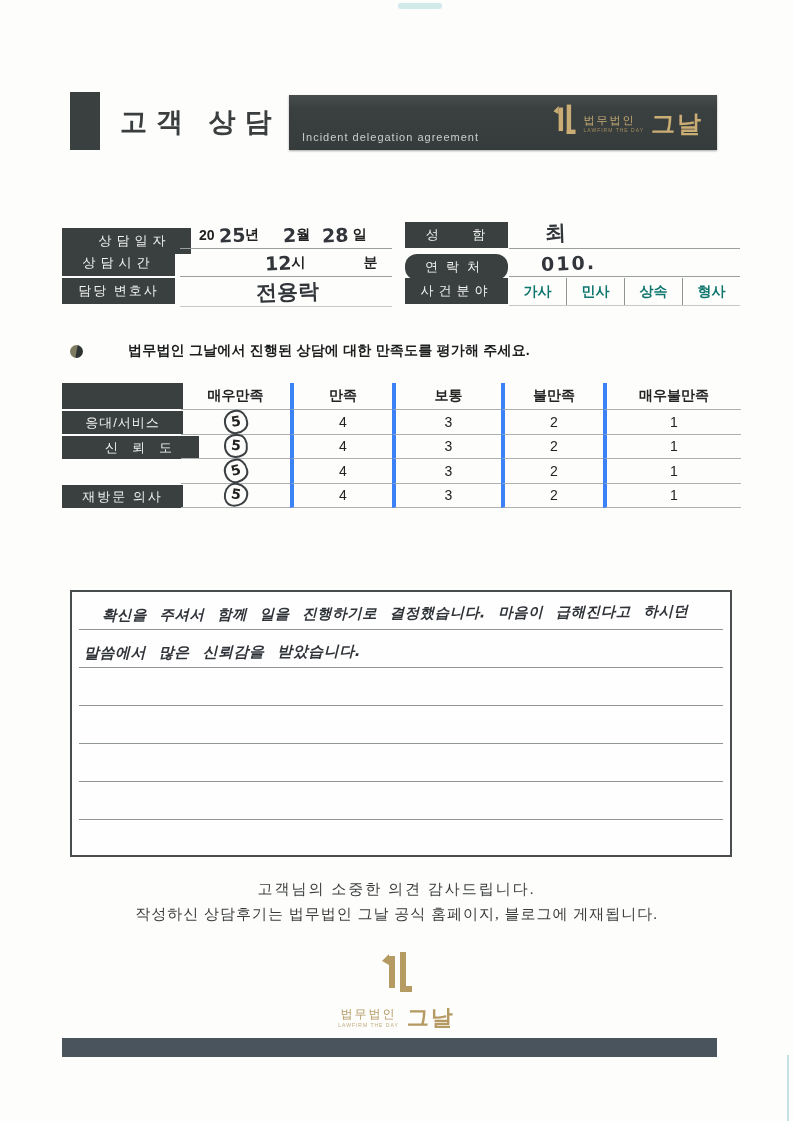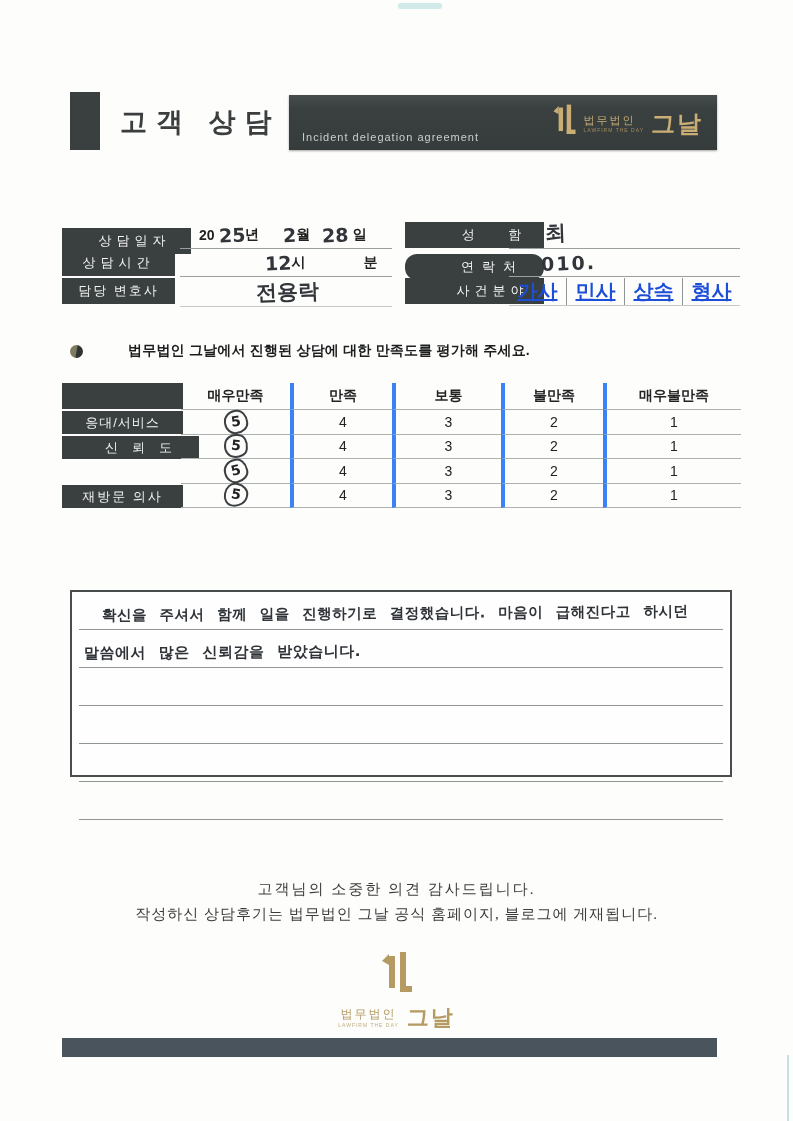--- a/index.html
+++ b/index.html
@@ -27,32 +27,32 @@
   .logo-small { font-size:11px; letter-spacing:2px; color:#c9ad74; }
   .logo-en { font-size:5px; letter-spacing:1px; color:#a28c5e; margin-top:2px; }
   .logo-large { font-size:24px; font-weight:bold; color:#c9ad74; letter-spacing:2px; }
   
   .ilabel {
     background:#3a403f; color:#f2f3f2; font-size:13px; display:flex;
     align-items:center; justify-content:center; letter-spacing:5px;
   }
   .ls-w { word-spacing:26px; letter-spacing:2px; }
   .itable-left .ilabel  { position:absolute; left:62px;  width:113px; height:26px; }
-  .itable-right .ilabel { position:absolute; left:405px; width:103px; height:26px;padding-left:36px; }
+  .itable-right .ilabel { position:absolute; left:405px; width:103px; height:26px; }
   .ival { position:absolute; font-size:14px; display:flex; align-items:center; }
   .rowline { position:absolute; height:1px; background:#9aa0a0; }
   .hw {
     font-family:"DejaVu Sans", sans-serif; color:#32363b; font-weight:bold;
     display:inline-block; transform:rotate(-2deg); font-size:19px;
   }
   .print { color:#222; font-weight:bold; }
   .case-cells { position:absolute; left:509px; top:278px; width:231px; height:27px; display:flex; }
   .case-cell {
     flex:1; display:flex; align-items:center; justify-content:center;
-    font-size:20px; font-weight:bold; color:#1d4ed8; border-left:1px solid #8f9595;text-decoration:underline;
+    font-size:14px; font-weight:bold; color:#0f766e; border-left:1px solid #8f9595;
   }
   .case-cell:first-child { border-left:none; }
   
   .prompt { position:absolute; display:flex; align-items:center; gap:9px; }
   .bullet {
     width:13px; height:13px; border-radius:50%;
     background:linear-gradient(100deg,#7e7b60 0 46%, #2d3433 54%);
     flex:0 0 auto;
   }
   .prompt-text { font-size:14px; font-weight:bold; color:#1c1e1e; letter-spacing:0.2px;margin-left:36px; }
@@ -70,22 +70,22 @@
   }
   .rt-cell.vline { border-left:4px solid #3b82f6; }
   .rt-cell.head { font-weight:bold; font-size:14px; }
   .circle5 {
     display:inline-block; min-width:20px; height:20px; line-height:18px; text-align:center;
     border:2px solid #3c4043; transform:rotate(-8deg);
     border-radius:55% 45% 60% 50% / 50% 60% 45% 55%;
     font-family:"DejaVu Sans", sans-serif; font-weight:bold;
   }
   
-  .fbox { position:absolute; left:70px; top:590px; width:662px; height:187px;
-    border:2px solid #4a4d4d; box-sizing:border-box; background:#fefefe; }
+  .fbox { position:absolute; left:70px; top:590px; width:662px; height:267px;
+    border:2px solid #4a4d4d; box-sizing:border-box; background:#fefefe;font-style:italic; }
   .fline { position:absolute; left:7px; right:7px; height:1px; background:#8f9494; }
   .fb-hw { position:absolute; font-family:"DejaVu Sans", sans-serif; color:#2f3338;
     font-weight:bold; font-size:14.5px; letter-spacing:0.5px; word-spacing:7px;
     transform:rotate(-0.4deg); white-space:nowrap; }
   
   .foot-text { position:absolute; left:0; width:100%; text-align:center;
     font-family:"Liberation Serif", serif; color:#3a3c3c; }
   .bottom-logo { position:absolute; left:0; top:952px; width:100%;
     display:flex; flex-direction:column; align-items:center; }
   .bl-text { display:flex; align-items:flex-end; gap:8px; margin-top:6px; }

